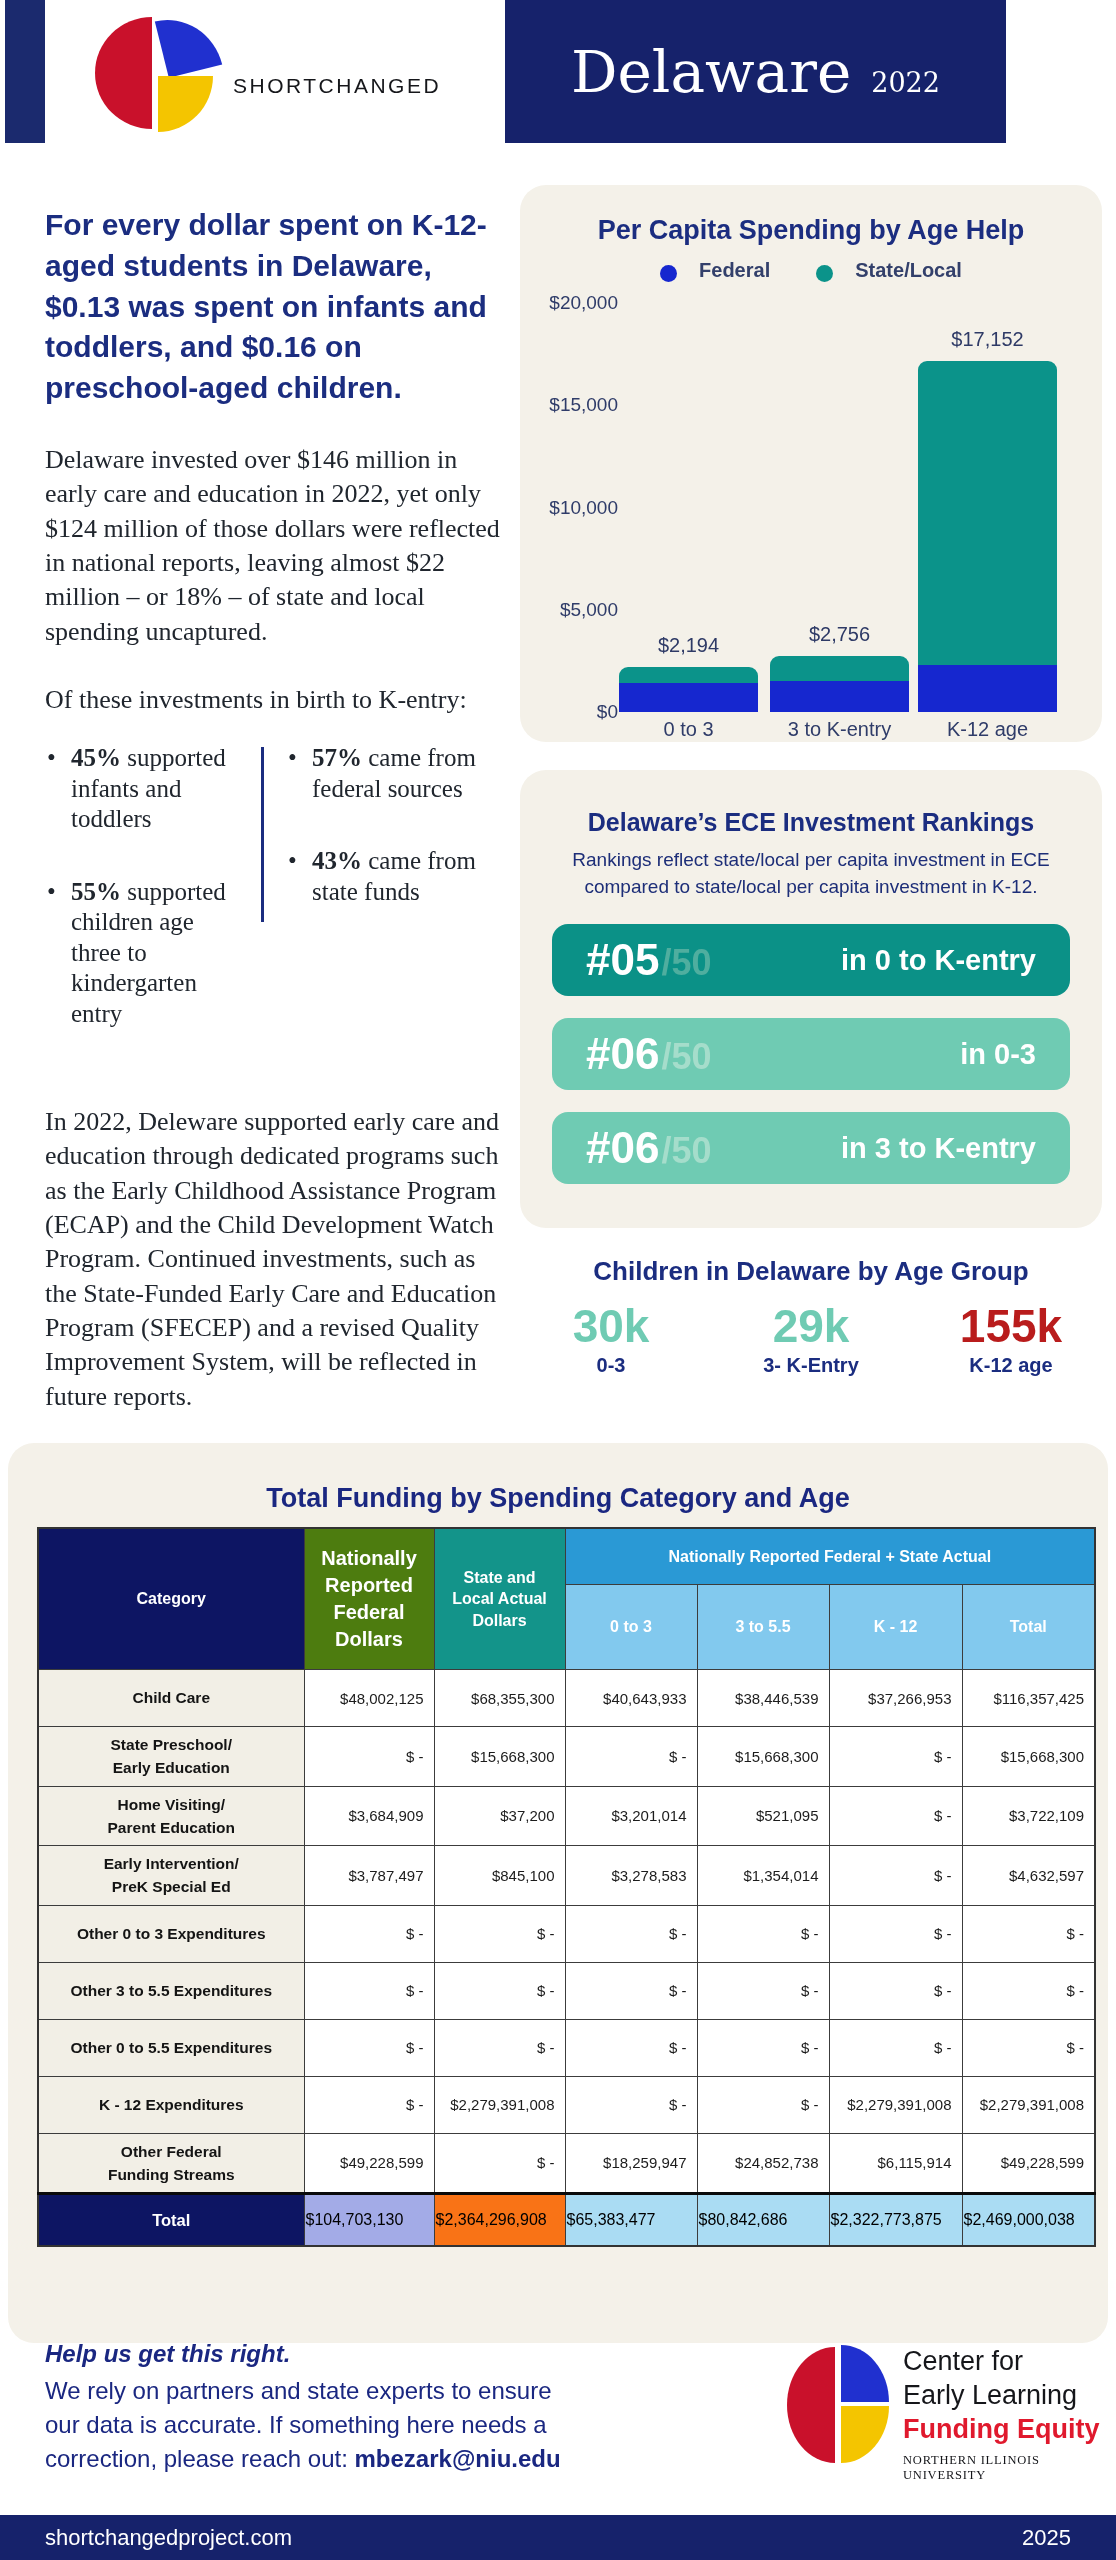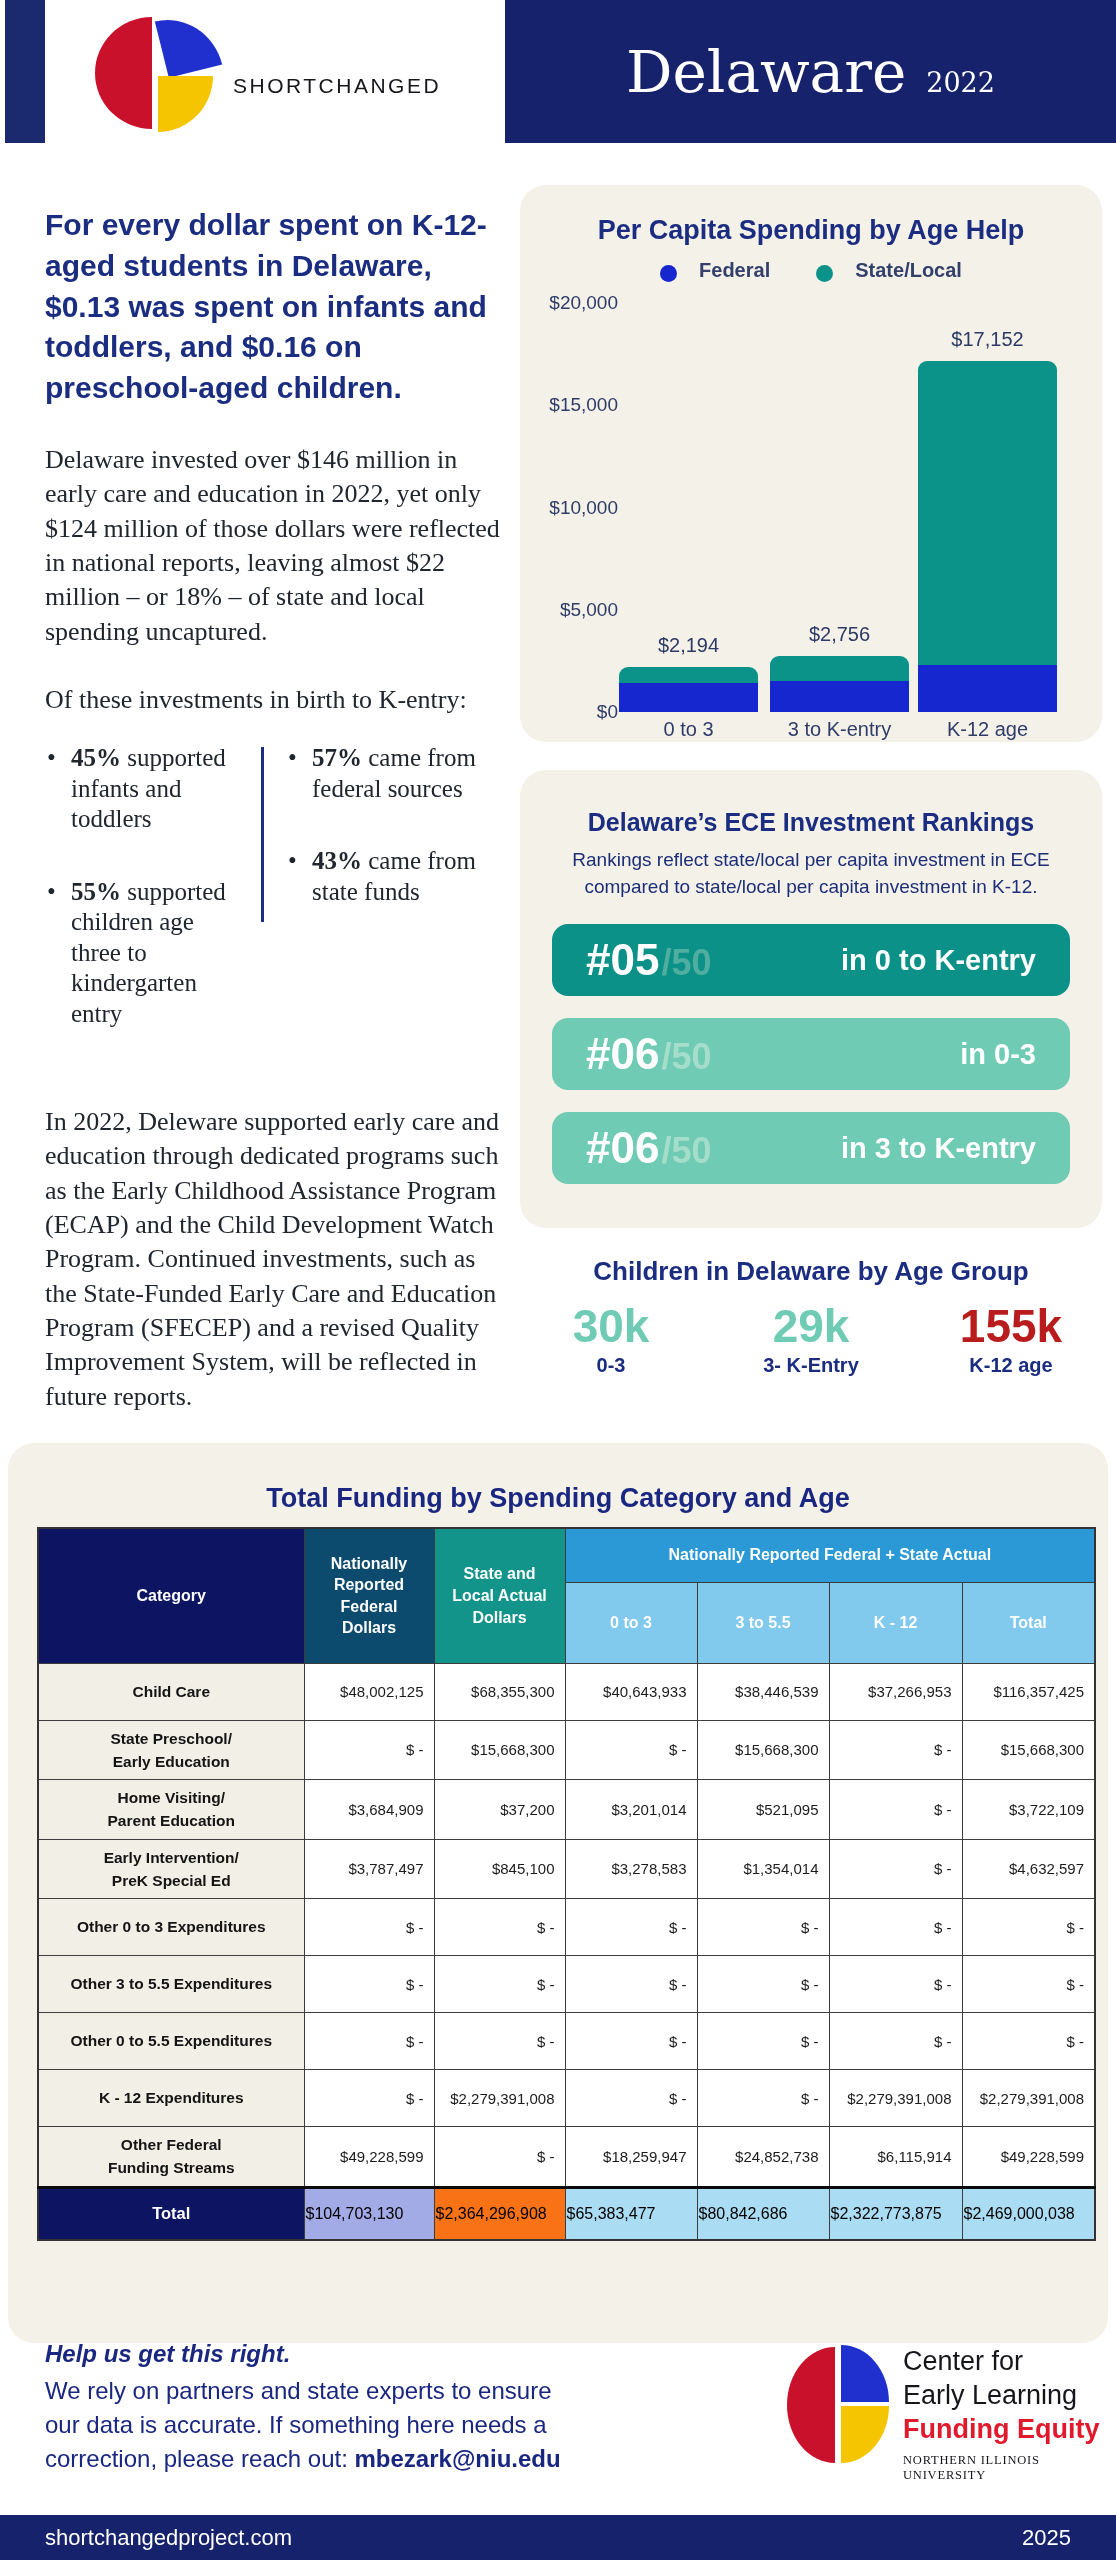--- a/index.html
+++ b/index.html
@@ -10,21 +10,21 @@
   .side-bar{position:absolute;left:5px;top:0;width:40px;height:143px;background:#1b2a6e;}
   .logo-mark{position:absolute;left:95px;top:14px;width:126px;height:118px;}
   .lm-red{position:absolute;left:0;top:3px;width:57px;height:112px;background:#c9112b;
           border-top-left-radius:57px 56px;border-bottom-left-radius:57px 56px;}
   .lm-blue{position:absolute;left:66px;top:0;width:55px;height:58px;background:#2030cf;
            border-top-right-radius:100%;transform:rotate(-14deg);}
   .lm-yellow{position:absolute;left:63px;top:62px;width:55px;height:56px;background:#f4c500;
              border-bottom-right-radius:100%;}
   .brand{position:absolute;left:233px;top:74px;font-size:21px;letter-spacing:2.5px;
          color:#15161a;font-weight:500;}
-  .title-box{position:absolute;left:505px;top:0;width:611px;height:143px;background:#16226b;
+  .title-box{position:absolute;left:505px;top:0;width:501px;height:143px;background:#16226b;
              display:flex;align-items:center;justify-content:center;color:#fff;}
   .title-inner{display:flex;align-items:baseline;gap:20px;}
   .state-name{font-family:"DejaVu Serif",serif;font-size:58px;}
   .state-year{font-family:"DejaVu Serif",serif;font-size:27px;}
 
   
   .left-col{position:absolute;left:45px;top:205px;width:462px;}
   .lead{margin:0;font-size:30px;line-height:1.36;color:#1b2d80;font-weight:600;}
   .lead .b{font-weight:800;}
   .serif{font-family:"Liberation Serif",serif;font-size:26px;line-height:1.32;
@@ -87,21 +87,21 @@
   
   .table-panel{position:absolute;left:8px;top:1443px;width:1100px;height:900px;
                background:#f4f1e9;border-radius:26px;}
   .table-panel h2{margin:0;padding-top:40px;text-align:center;font-size:27px;
                   color:#1a2781;font-weight:700;}
   table.fund{position:absolute;left:29px;top:84px;width:1057px;border-collapse:collapse;
              table-layout:fixed;background:#fff;border:2px solid #333;}
   table.fund th,table.fund td{border:1px solid #3c3c3c;}
   tr.hr1{height:54px;} tr.hr2{height:81px;}
   .th-cat{background:#0d1563;color:#fff;font-size:16px;font-weight:700;}
-  .th-fed{background:#0c4a6e;color:#fff;font-size:16px;font-weight:700;line-height:1.35;padding:16px 16px;}
+  .th-fed{background:#4d7c0f;color:#fff;font-size:20px;font-weight:700;line-height:1.35;padding:16px 16px;}
   .th-state{background:#13948a;color:#fff;font-size:16px;font-weight:700;line-height:1.35;padding:0 14px;}
   .th-group{background:#2a99d5;color:#fff;font-size:16px;font-weight:700;}
   .th-sub{background:#82c9ee;color:#fff;font-size:16px;font-weight:700;}
   tbody th.rowlab{background:#f2efe6;font-size:15.5px;font-weight:700;color:#141414;
                   text-align:center;white-space:pre-line;line-height:1.5;padding:6px 8px;}
   tbody td{background:#fff;font-size:15px;color:#1c1c1c;text-align:right;
            padding:4px 10px 4px 2px;height:48px;}
   tr.total-row th{background:#0d1563;color:#fff;font-size:16.5px;font-weight:700;height:48px;}
   tr.total-row th,tr.total-row td{border-top:3px solid #0a0a0a;}
   td.c-per{background:#a3abe7;} td.c-mint{background:#f97316;} td.c-blue{background:#aadcf3;}

